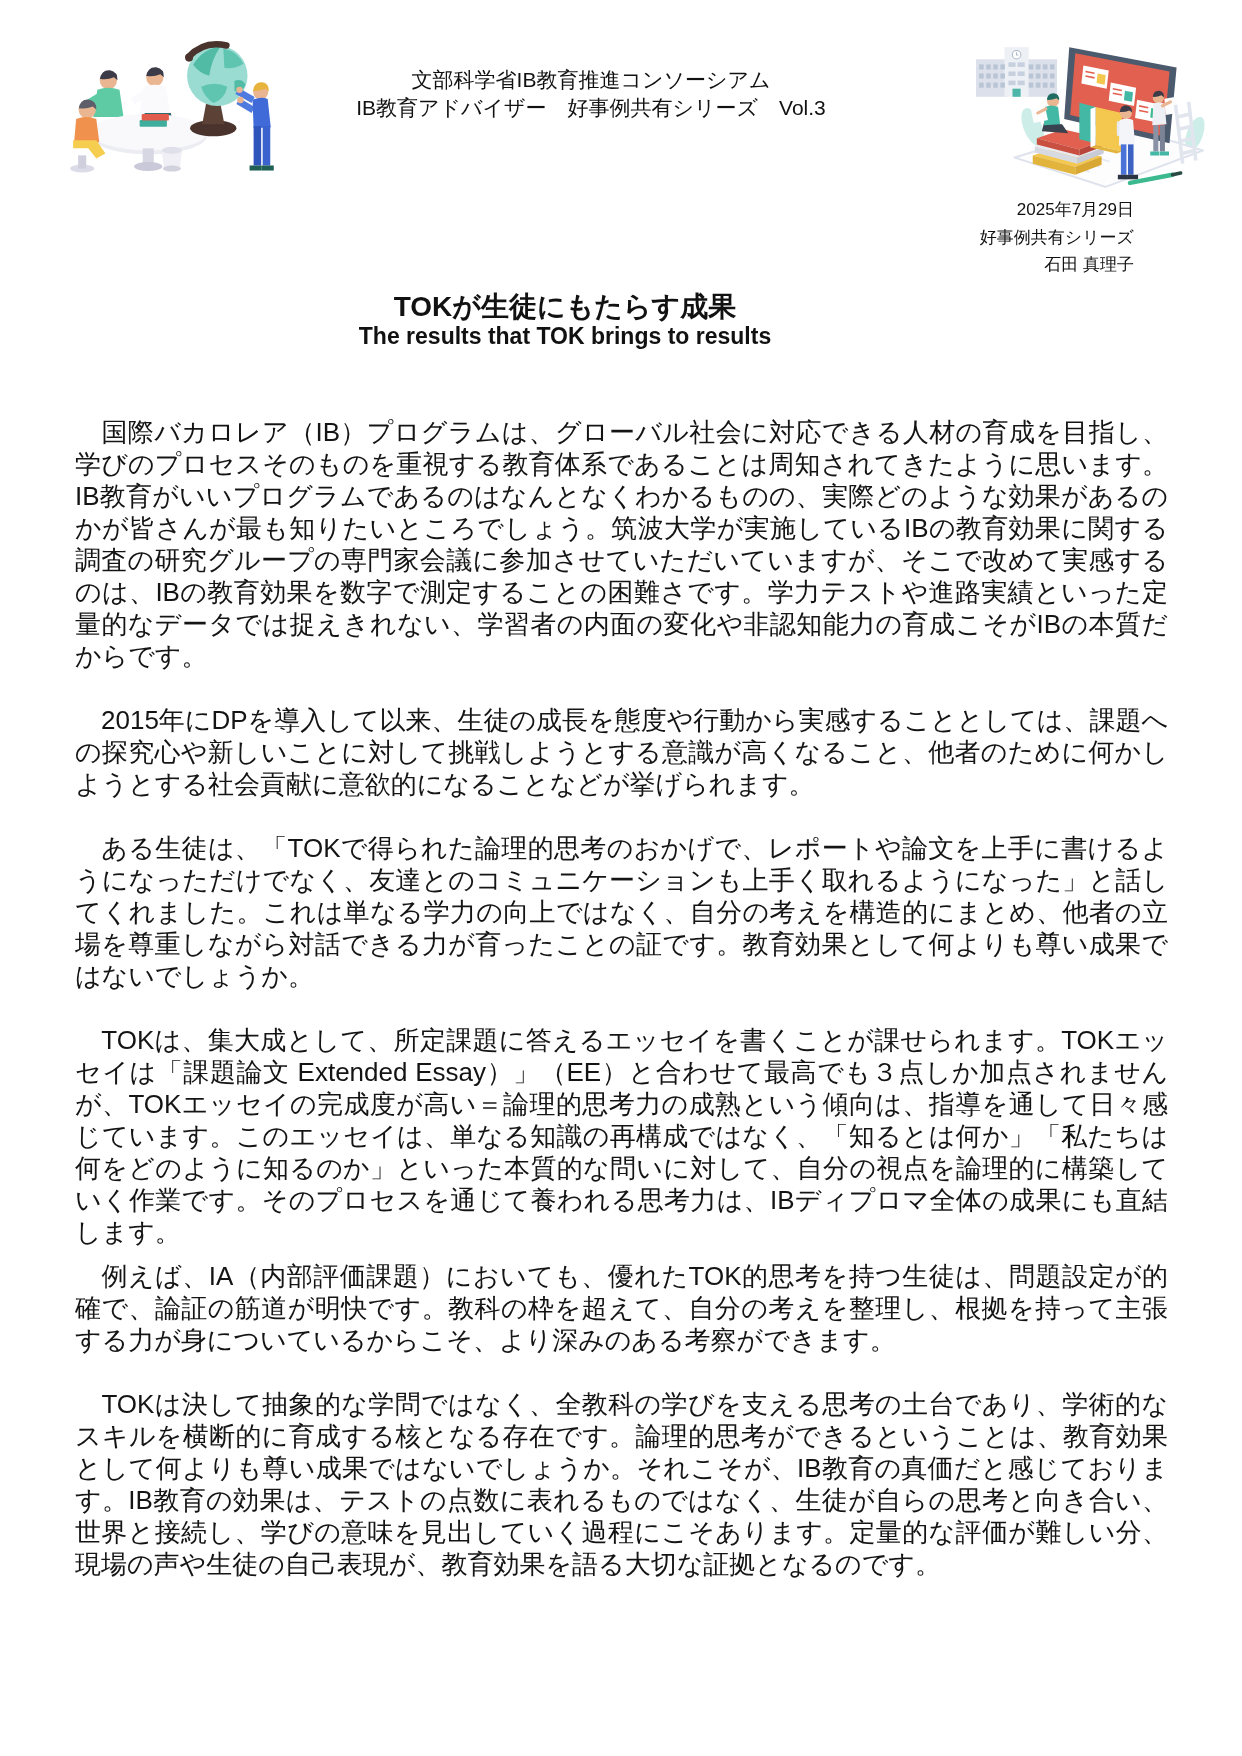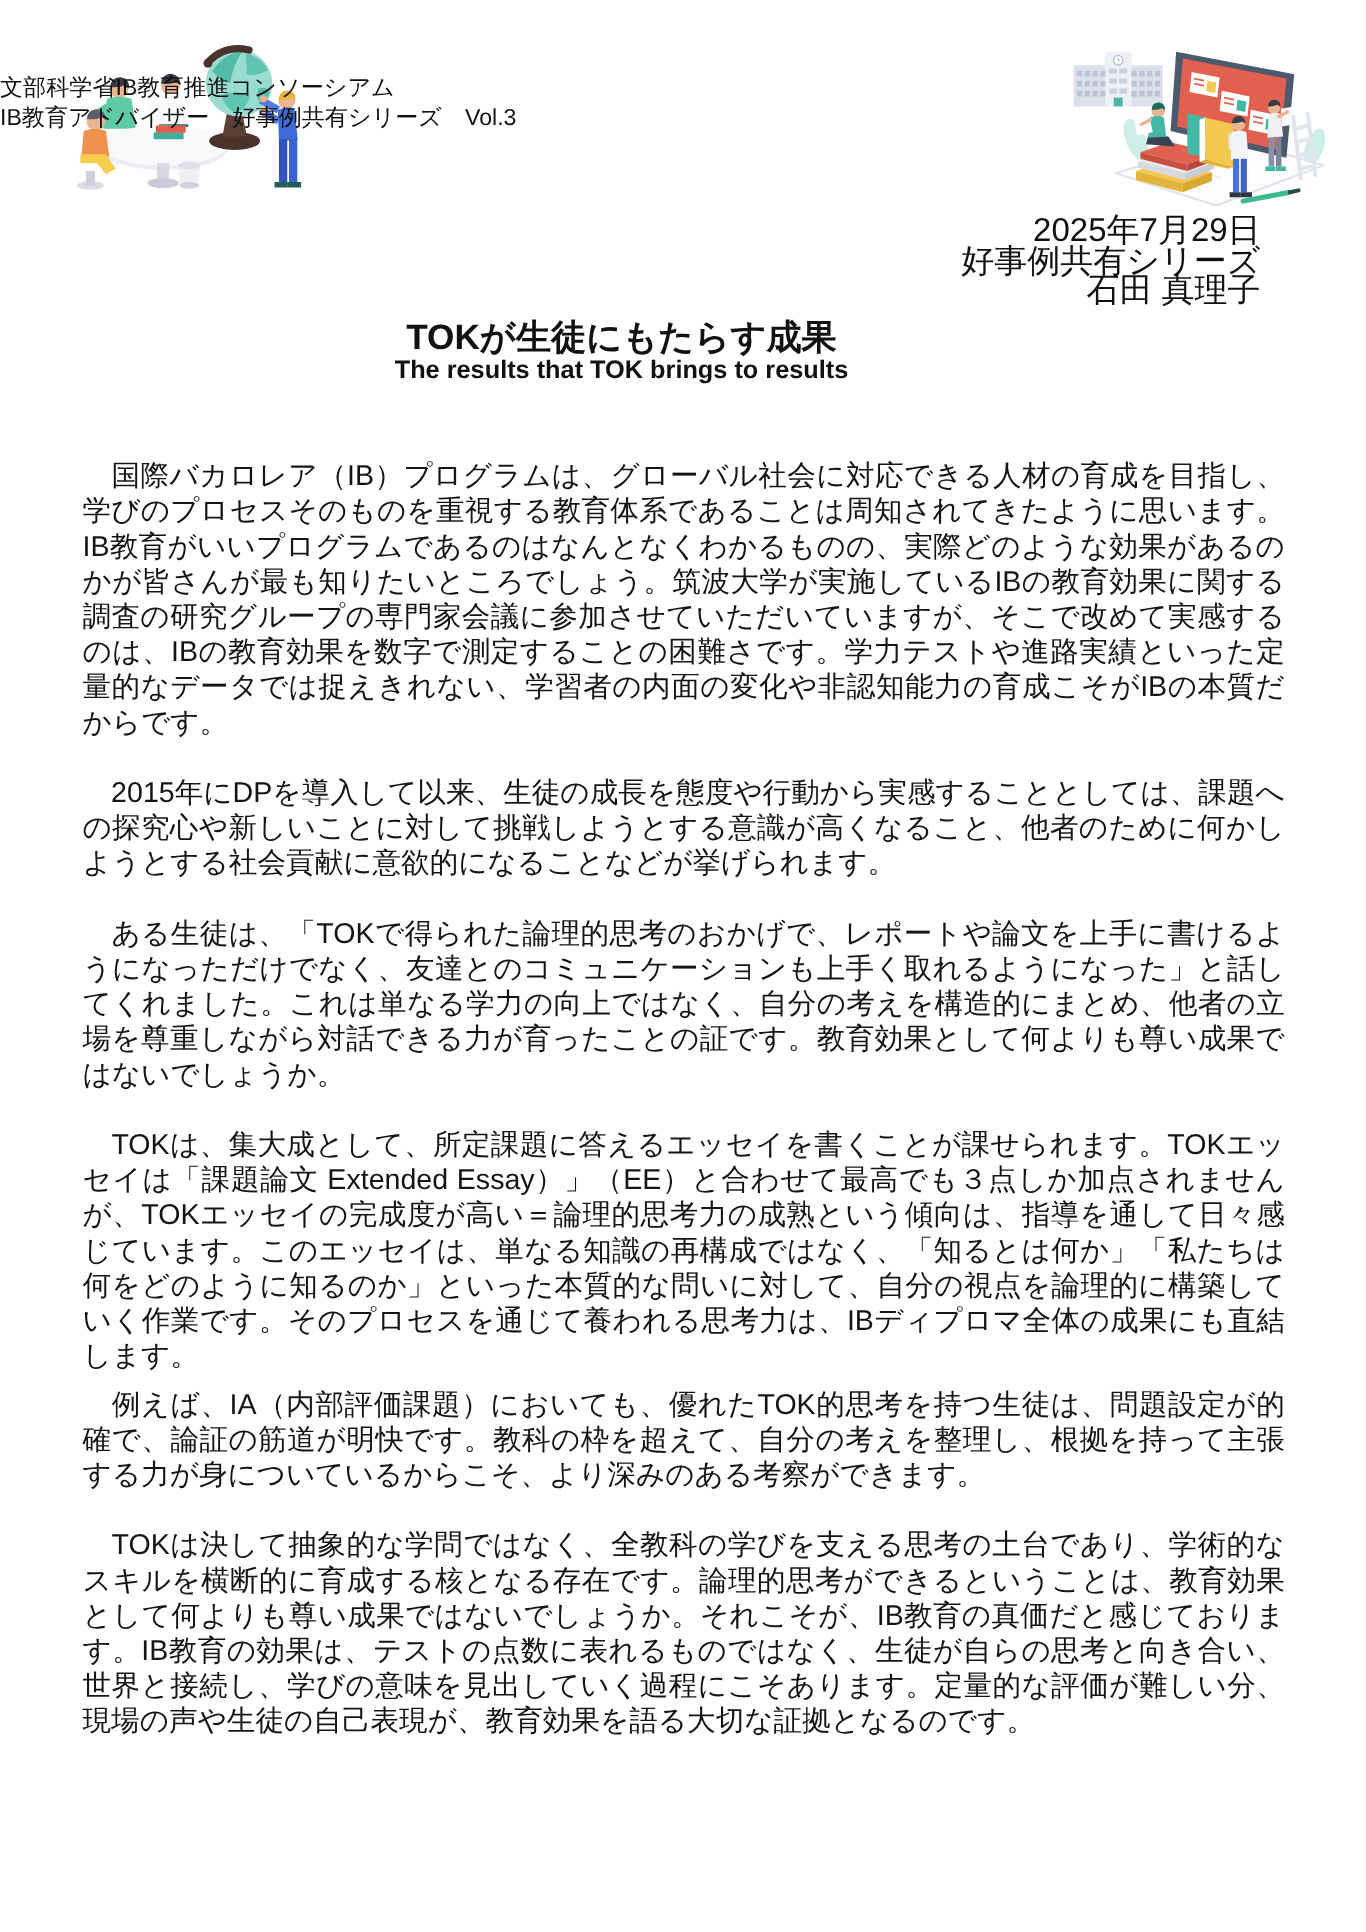--- a/index.html
+++ b/index.html
@@ -1,26 +1,26 @@
 <!DOCTYPE html>
 <html><head>
 <meta charset="utf-8">
 <style>
   html,body{margin:0;padding:0;background:#ffffff;}
   .page{position:relative;width:1242px;height:1756px;background:#fff;overflow:hidden;
         font-family:"Liberation Sans","DejaVu Sans",sans-serif;color:#141414;}
   .illu{position:absolute;}
   .illu-left{left:60px;top:30px;width:242px;height:152px;}
   .illu-right{left:972px;top:38px;width:238px;height:152px;}
-  .header-text{position:absolute;top:66px;left:0;right:60px;
+  .header-text{position:absolute;top:66px;left:0;right:60px;text-align:center;
                font-size:21px;line-height:28px;color:#111;}
-  .meta{position:absolute;top:196px;right:96px;text-align:right;
-        font-size:30px;line-height:27.5px;color:#111;}
+  .meta{position:absolute;top:196px;right:108px;text-align:right;
+        font-size:17px;line-height:27.5px;color:#111;}
   .title{position:absolute;top:291px;left:0;right:112px;text-align:center;font-weight:700;color:#111;}
-  .title-ja{font-size:32px;line-height:31px;}
+  .title-ja{font-size:28px;line-height:31px;}
   .title-en{font-size:23px;line-height:29px;}
   .content{position:absolute;top:404px;left:63px;width:1117px;
            font-size:26px;line-height:32px;text-align:justify;color:#141414;}
   .content p{margin:12px;}
   .pblock{margin-bottom:32px;}
   .pblock:last-child{margin-bottom:0;}
 </style>
 </head>
 <body>
 

